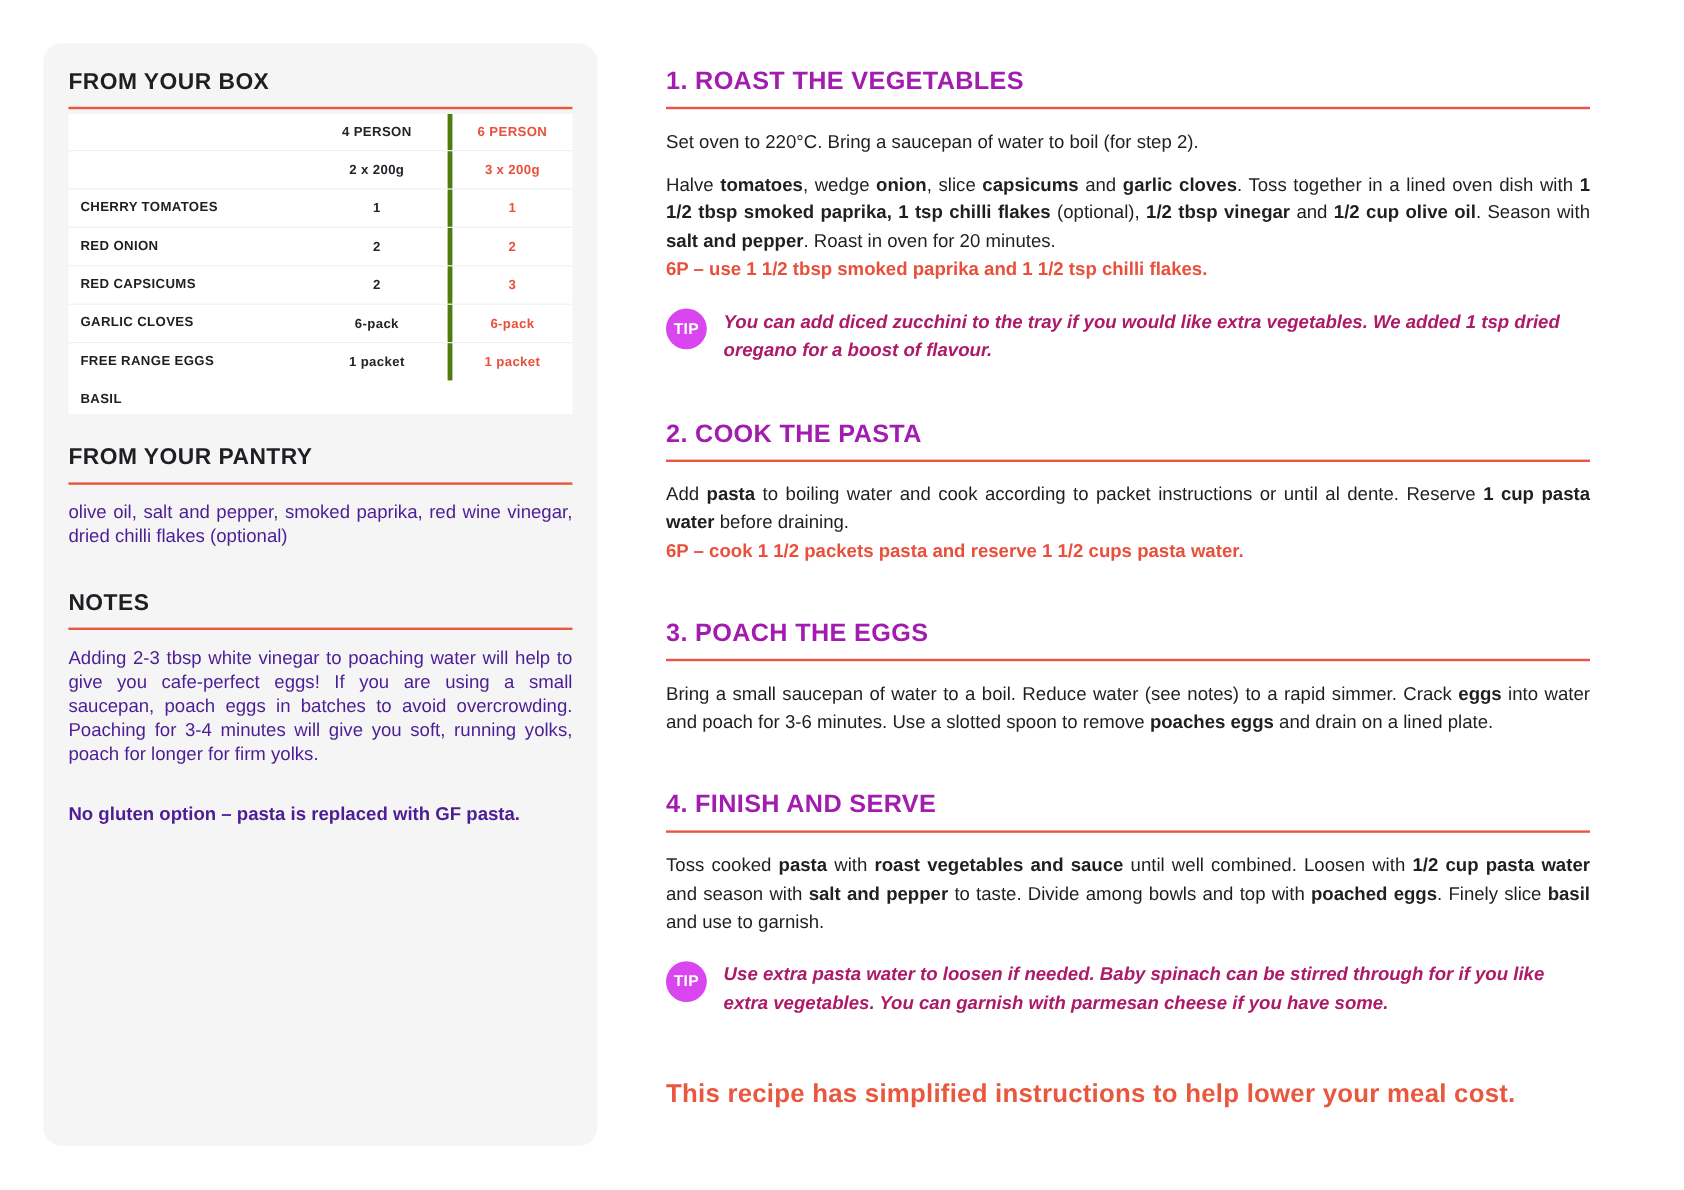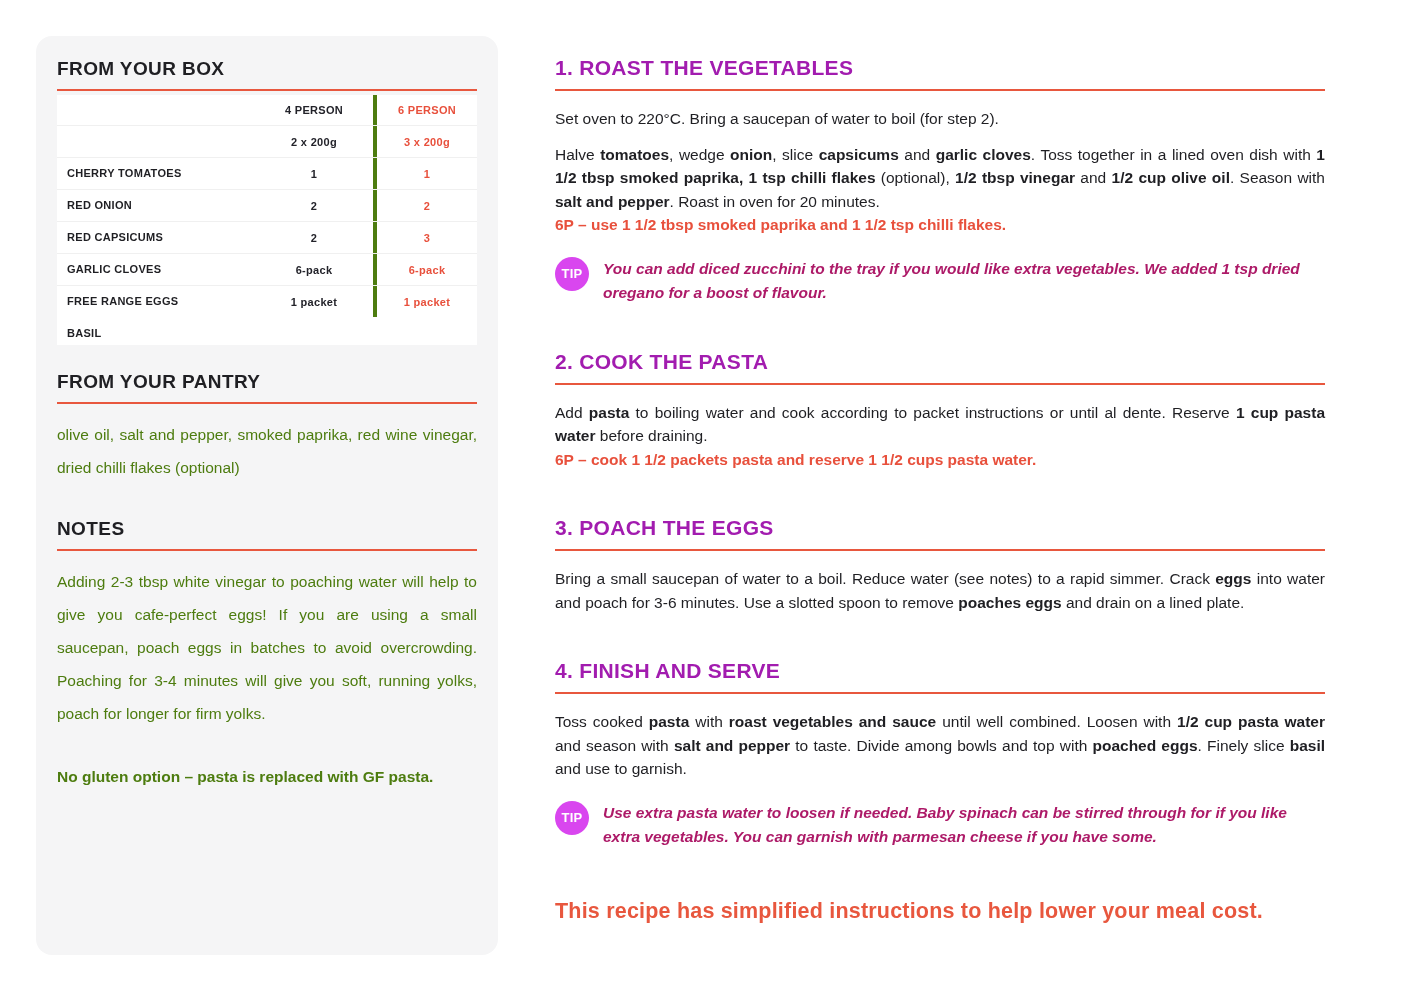--- a/index.html
+++ b/index.html
@@ -24,21 +24,21 @@
   .trow { display:flex; align-items:stretch; height:32px; border-top:1px solid #f0f0f0; }
   .trow.header { height:30px; border-top:none; }
   .cell { display:flex; align-items:center; font-size:11px; font-weight:700; letter-spacing:.3px; }
   .c-name { flex:1; padding-left:10px; color:#1f1f23;margin-top:47px; }
   .c-4p   { width:118px; justify-content:center; color:#23232a; }
   .c-6p   { width:104px; justify-content:center; color:#e8503c; border-left:4px solid #4d7c0f; }
 
   .pantry { margin-top:26px; }
   .notes  { margin-top:34px; }
   .body-text {
-    margin:14px 0 0; font-size:15.5px; line-height:33px; text-align:justify; color:#4d7c0f;
+    margin:14px 0 0; font-size:15.5px; line-height:20px; text-align:justify; color:#4c1d95;
   }
   .gluten { margin-top:30px; font-weight:700; text-align:left; }
 
   
   .steps-col { position:absolute; left:555px; top:56px; width:770px; }
   .step { margin-bottom:45px; }
   .step-title {
     margin:0; font-size:21px; font-weight:700; letter-spacing:.3px; color:#a21caf;
   }
   .step-rule { height:2px; background:#e8573e; margin:9px 0 16px; }

